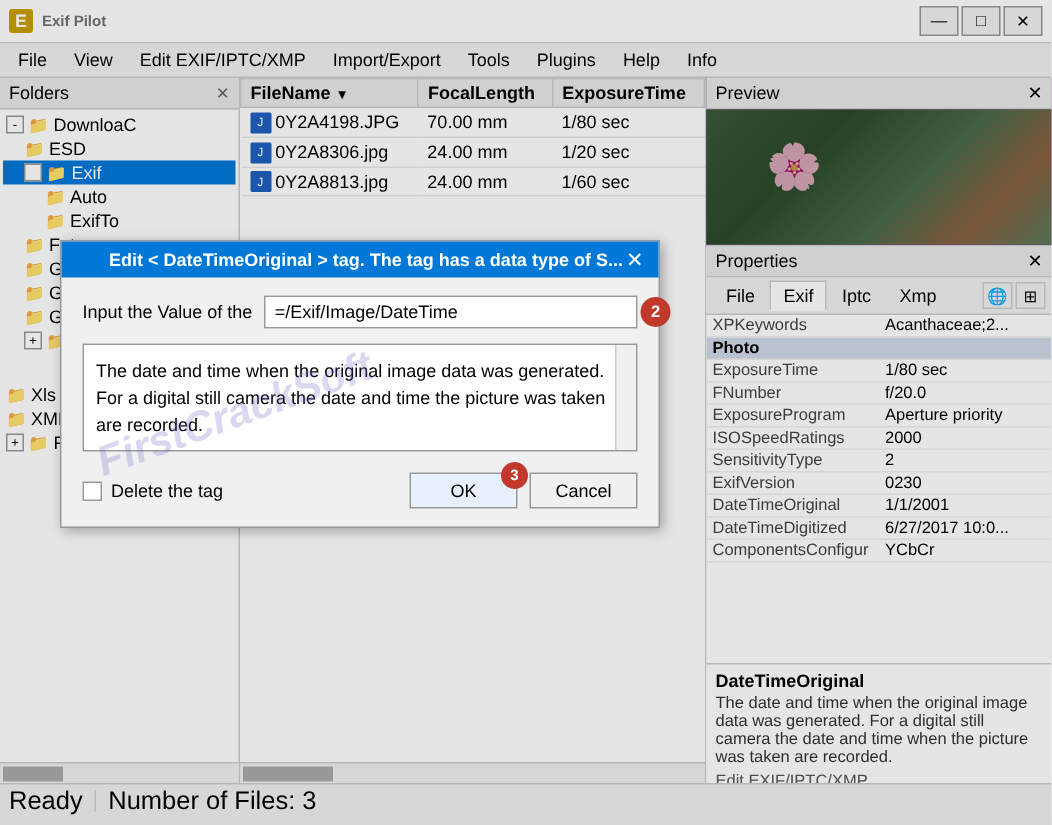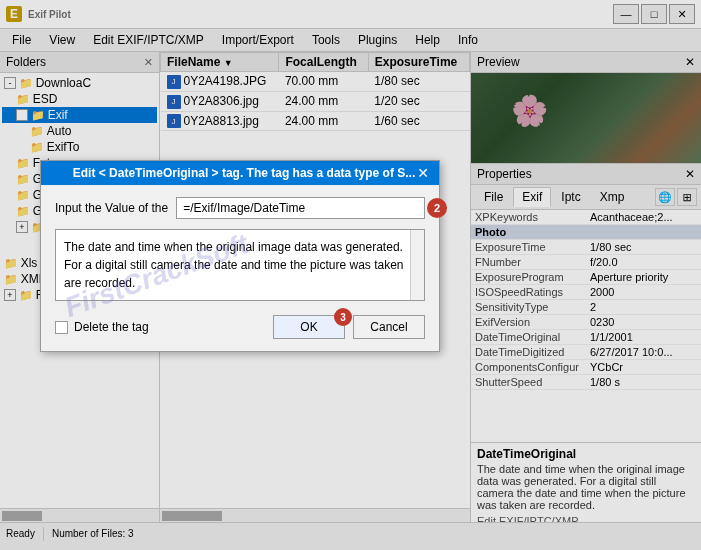--- a/index.html
+++ b/index.html
@@ -67,21 +67,21 @@
     .props-table td:last-child { color: #000; }
     .props-section { background: #d0d8e8; padding: 1px 4px; font-size: 11px; font-weight: bold; }
 
     
     .bottom-info { background: #fff; border-top: 1px solid #ccc; padding: 4px 6px; min-height: 80px; max-height: 80px; overflow: hidden; }
     .bottom-info-title { font-weight: bold; font-size: 12px; margin-bottom: 2px; }
     .bottom-info-text { font-size: 11px; color: #333; }
 
     
     .status-bar { background: #f0f0f0; border-top: 1px solid #ccc; display: flex; align-items: center; padding: 2px 6px; gap: 8px; height: 22px; }
-    .status-text { font-size: 10px; text-align: center; }
+    .status-text { font-size: 17px; text-align: center; }
     .status-divider { width: 1px; height: 14px; background: #ccc; }
 
     
     .h-scrollbar { height: 14px; background: #f0f0f0; border-top: 1px solid #ccc; display: flex; align-items: center; overflow: hidden; }
 
     
     .dialog-overlay { position: absolute; top: 0; left: 0; width: 100%; height: 100%; background: rgba(0,0,0,0.1); z-index: 100; }
     .dialog { position: absolute; top: 160px; left: 40px; width: 400px; background: #f0f0f0; border: 1px solid #999; box-shadow: 2px 2px 8px rgba(0,0,0,0.3); z-index: 101; }
     .dialog-title-bar { background: #0078d7; color: white; padding: 4px 8px; display: flex; align-items: center; justify-content: flex-end; }
     .dialog-title-text { font-size: 12px; font-weight: bold; }
@@ -304,24 +304,20 @@
               <td>1/1/2001</td>
             </tr>
             <tr>
               <td>DateTimeDigitized</td>
               <td>6/27/2017 10:0...</td>
             </tr>
             <tr>
               <td>ComponentsConfigur</td>
               <td>YCbCr</td>
             </tr>
-            <tr>
-              <td>ShutterSpeed</td>
-              <td>1/80 s</td>
-            </tr>
           </tbody>
         </table>
       </div>
 
       <div class="bottom-info">
         <div class="bottom-info-title">DateTimeOriginal</div>
         <div class="bottom-info-text">The date and time when the original image data was generated. For a digital still camera the date and time when the picture was taken are recorded.</div>
         <div style="margin-top: 4px; font-size: 11px; color: #555;">Edit EXIF/IPTC/XMP</div>
       </div>
     </div>

